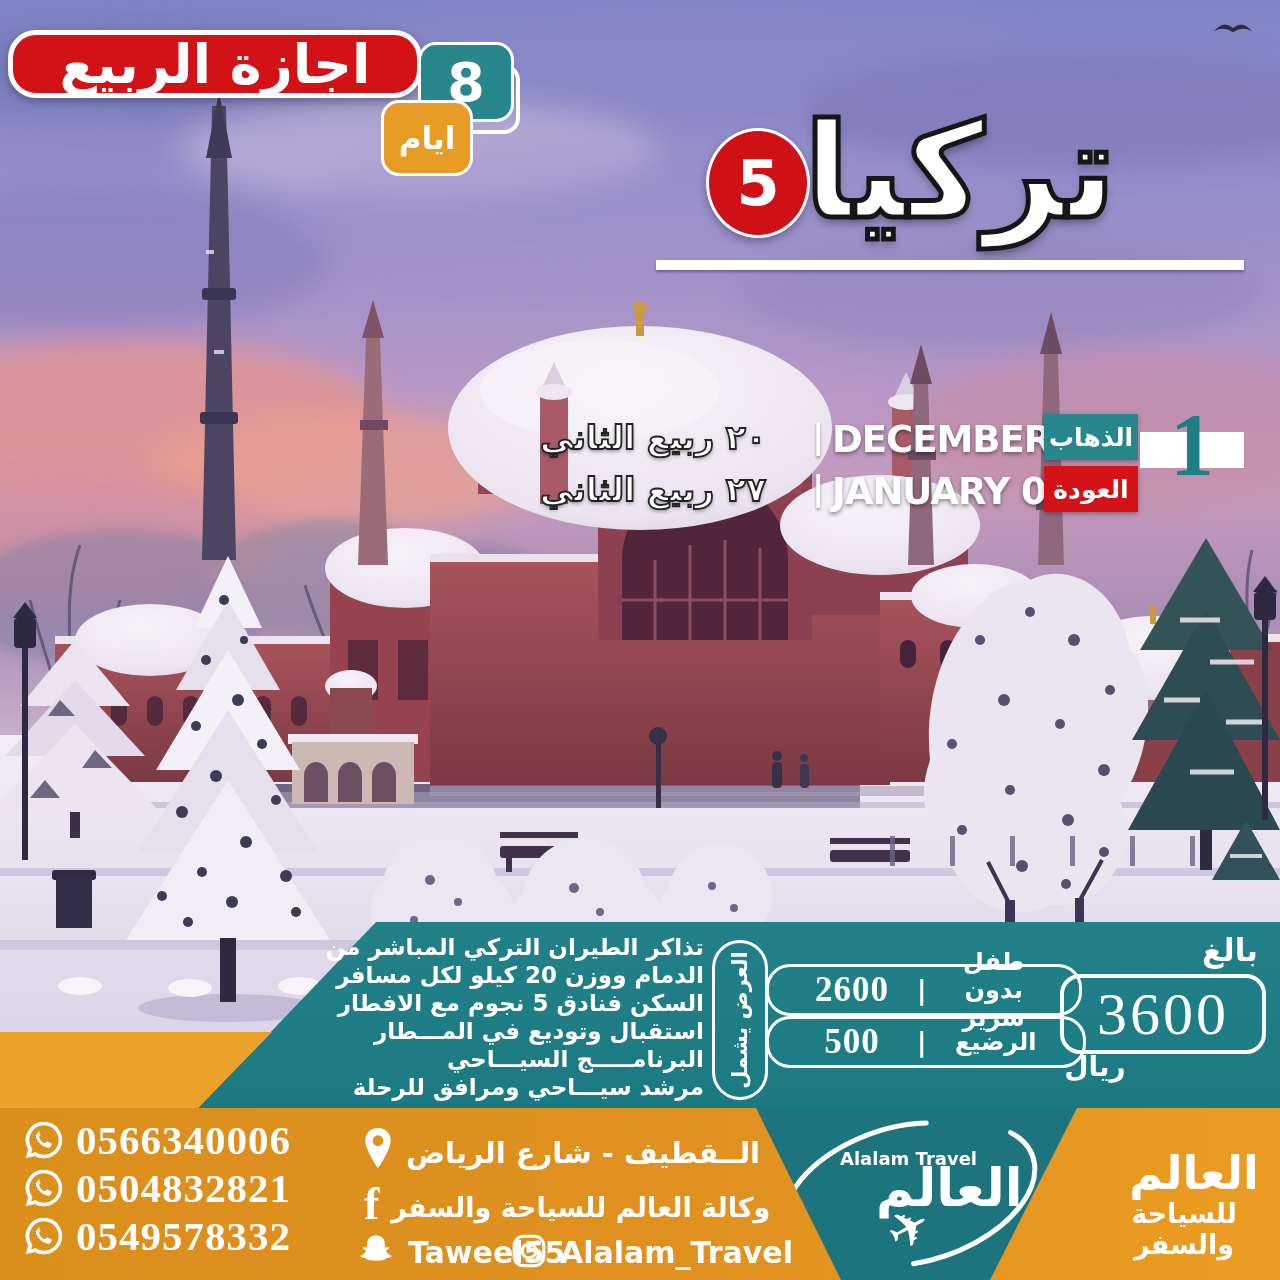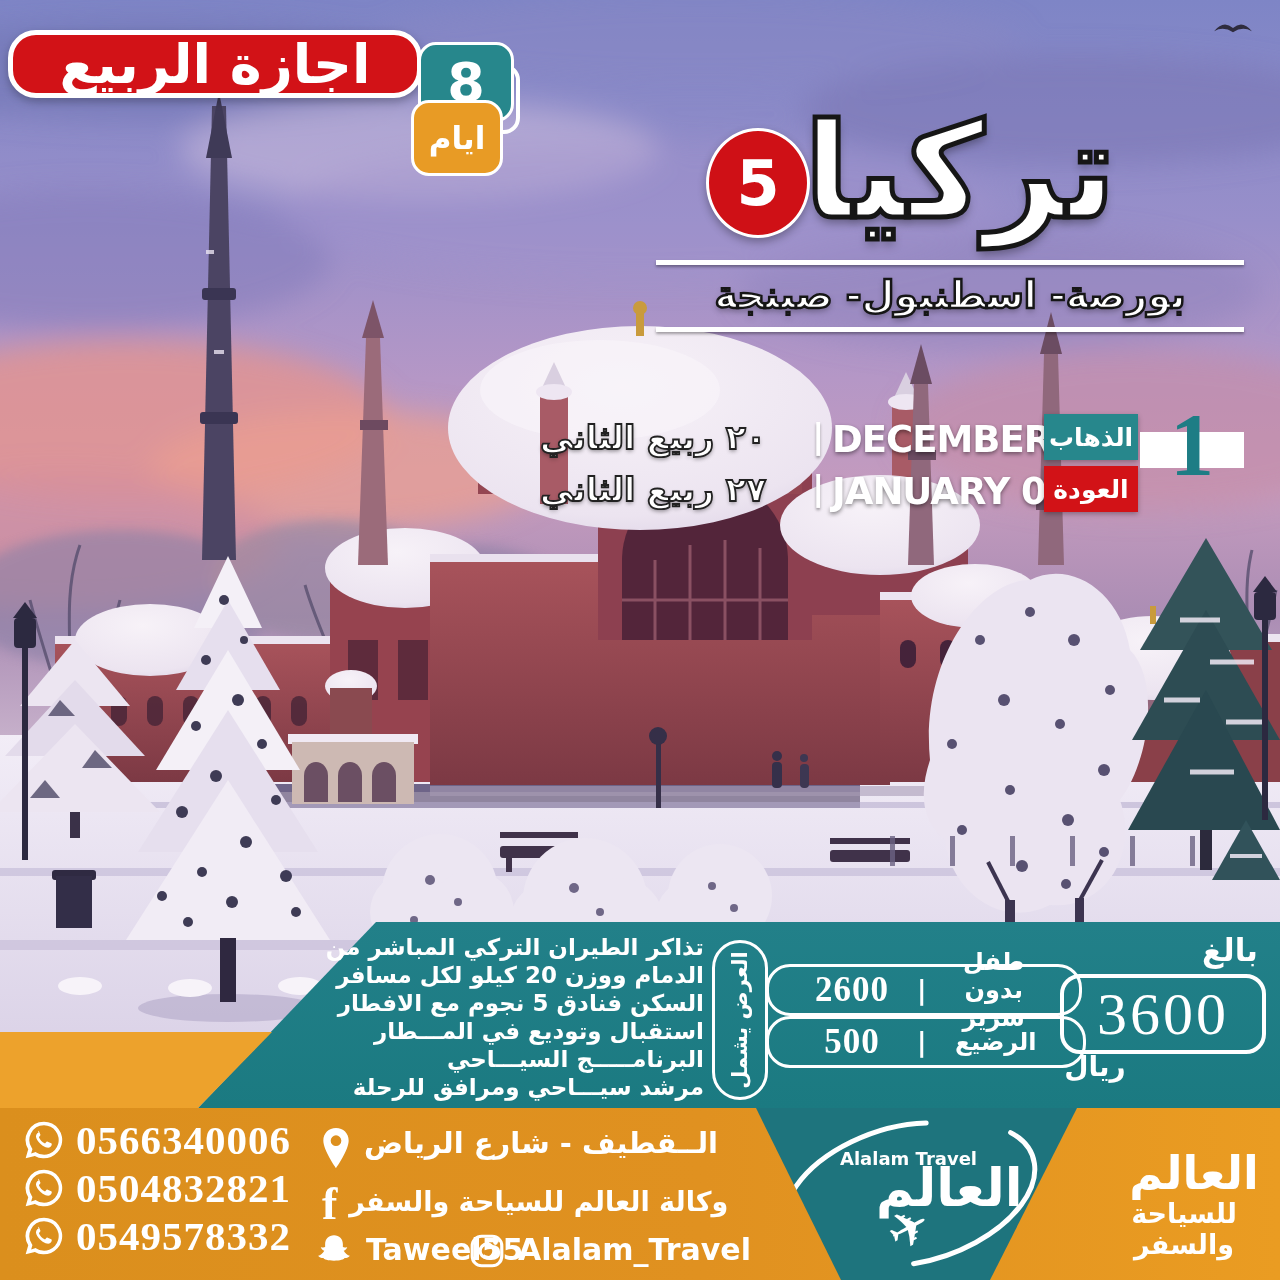--- a/index.html
+++ b/index.html
@@ -18,21 +18,21 @@
     box-shadow:0 4px 8px rgba(0,0,0,.25);}
   #badge-ghost{position:absolute;left:450px;top:64px;width:62px;height:62px;
     border:4px solid #fff;border-radius:16px;}
   #badge-days-count{position:absolute;left:418px;top:42px;width:90px;height:74px;
     background:#27878c;border:3px solid #fff;border-radius:18px;
     display:flex;align-items:center;justify-content:center;
     color:#fff;font-size:54px;font-weight:800;}
   #badge-days-label{position:absolute;left:381px;top:100px;width:86px;height:70px;
     background:#e89b25;border:3px solid #fff;border-radius:18px;
     display:flex;align-items:center;justify-content:center;
-    color:#fff;font-size:31px;font-weight:800;direction:rtl;margin-left:30px;}
+    color:#fff;font-size:31px;font-weight:800;direction:rtl;}
 
   
   #title-country{position:absolute;right:36px;top:99px;width:440px;text-align:left;
     color:#fff;font-size:132px;font-weight:800;line-height:1.1;direction:rtl;
     -webkit-text-stroke:5px #161616;text-shadow:0 6px 10px rgba(0,0,0,.35);}
   #title-circle{position:absolute;left:706px;top:128px;width:98px;height:104px;
     background:#cf1016;border:3px solid #fff;border-radius:50%;
     display:flex;align-items:center;justify-content:center;
     color:#fff;font-size:62px;font-weight:800;box-shadow:0 4px 8px rgba(0,0,0,.3);}
   #subtitle-box{position:absolute;left:656px;top:260px;width:588px;}
@@ -83,21 +83,21 @@
     font-size:60px;font-weight:400;letter-spacing:3px;}
   #price-currency{position:absolute;left:1040px;top:1050px;width:110px;text-align:center;
     color:#fff;font-size:28px;font-weight:800;direction:rtl;}
 
   
   #bottom-band{position:absolute;left:0;top:1108px;width:1280px;height:172px;
     background:linear-gradient(90deg,#db8f1d 0%,#e09120 55%,#ea9c22 100%);}
   .phone-row{position:absolute;left:22px;display:flex;align-items:center;gap:10px;height:48px;}
   .phone-num{color:#fff;font-family:"Liberation Serif","DejaVu Serif",serif;
     font-size:41px;font-weight:800;letter-spacing:1px;line-height:1;}
-  .c-row{position:absolute;display:flex;align-items:flex-start;gap:12px;color:#fff;}
+  .c-row{position:absolute;display:flex;align-items:flex-end;gap:12px;color:#fff;margin-left:42px;}
   .c-text-ar{font-size:29px;font-weight:800;direction:rtl;white-space:nowrap;color:#fff;}
   .c-text-en{font-size:30px;font-weight:700;color:#fff;}
   #facebook-glyph{font-family:"Liberation Serif","DejaVu Serif",serif;
     font-size:46px;font-weight:800;color:#fff;line-height:.8;}
 
   
   #logo-shape{position:absolute;left:740px;top:1108px;width:350px;height:172px;
     background:#1e747d;clip-path:polygon(16px 0,337px 0,250px 172px,101px 172px);}
   #logo-en{position:absolute;left:100px;top:40px;color:#fff;font-size:18px;font-weight:600;}
   #logo-ar{position:absolute;left:136px;top:50px;color:#fff;font-size:52px;font-weight:800;direction:rtl;}
@@ -433,21 +433,20 @@
 
   <div id="banner-vacation">اجازة الربيع</div>
   <div id="badge-ghost" class="abs"></div>
   <div id="badge-days-count">8</div>
   <div id="badge-days-label">ايام</div>
 
   <div id="title-country">تركيا</div>
   <div id="title-circle">5</div>
   <div id="subtitle-box">
     <div class="rule"></div>
-    <div id="subtitle-text">بورصة- اسطنبول- صبنجة</div>
     <div class="rule"></div>
   </div>
 
   <div class="hijri" style="top:418px">٢٠ ربيع الثاني</div>
   <div class="datesep" style="top:416px">|</div>
   <div class="gregorian" style="top:418px">DECEMBER 27</div>
   <div class="daylabel" style="top:414px;background:#27878c">الذهاب</div>
 
   <div class="hijri" style="top:470px">٢٧ ربيع الثاني</div>
   <div class="datesep" style="top:468px">|</div>

